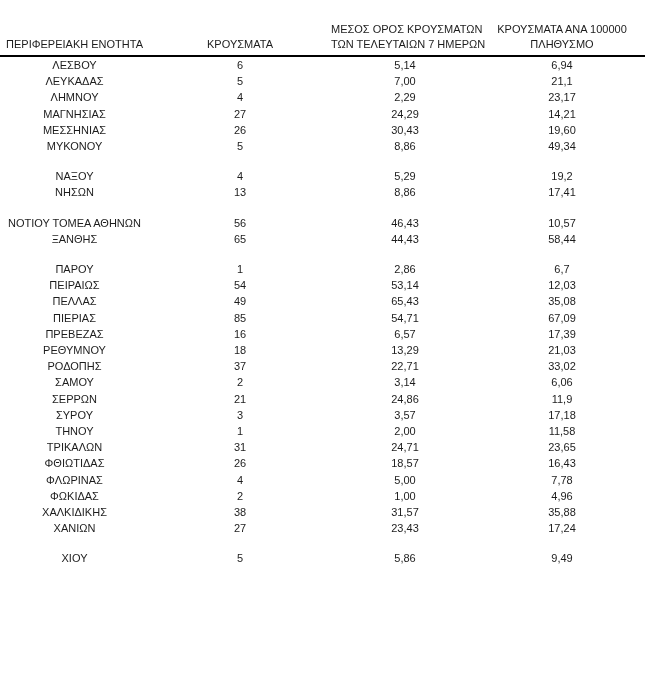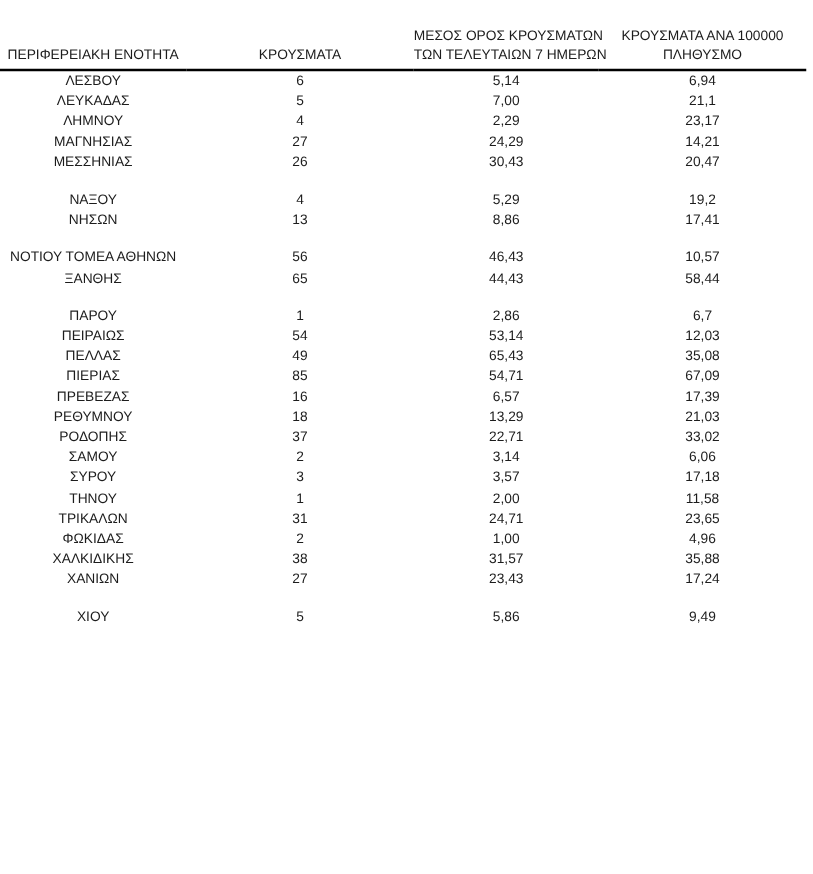--- a/index.html
+++ b/index.html
@@ -102,21 +102,27 @@
         <tr>
           <td>ΜΑΓΝΗΣΙΑΣ</td>
           <td>27</td>
           <td>24,29</td>
           <td>14,21</td>
         </tr>
         <tr>
           <td>ΜΕΣΣΗΝΙΑΣ</td>
           <td>26</td>
           <td>30,43</td>
-          <td>20,47</td>
+          <td>19,60</td>
+        </tr>
+        <tr>
+          <td>ΜΥΚΟΝΟΥ</td>
+          <td>5</td>
+          <td>8,86</td>
+          <td>49,34</td>
         </tr>
         <tr class="spacer">
           <td colspan="4"></td>
         </tr>
         <tr>
           <td>ΝΑΞΟΥ</td>
           <td>4</td>
           <td>5,29</td>
           <td>19,2</td>
         </tr>
@@ -186,36 +192,54 @@
           <td>22,71</td>
           <td>33,02</td>
         </tr>
         <tr>
           <td>ΣΑΜΟΥ</td>
           <td>2</td>
           <td>3,14</td>
           <td>6,06</td>
         </tr>
         <tr>
+          <td>ΣΕΡΡΩΝ</td>
+          <td>21</td>
+          <td>24,86</td>
+          <td>11,9</td>
+        </tr>
+        <tr>
           <td>ΣΥΡΟΥ</td>
           <td>3</td>
           <td>3,57</td>
           <td>17,18</td>
         </tr>
         <tr>
           <td>ΤΗΝΟΥ</td>
           <td>1</td>
           <td>2,00</td>
           <td>11,58</td>
         </tr>
         <tr>
           <td>ΤΡΙΚΑΛΩΝ</td>
           <td>31</td>
           <td>24,71</td>
           <td>23,65</td>
+        </tr>
+        <tr>
+          <td>ΦΘΙΩΤΙΔΑΣ</td>
+          <td>26</td>
+          <td>18,57</td>
+          <td>16,43</td>
+        </tr>
+        <tr>
+          <td>ΦΛΩΡΙΝΑΣ</td>
+          <td>4</td>
+          <td>5,00</td>
+          <td>7,78</td>
         </tr>
         <tr>
           <td>ΦΩΚΙΔΑΣ</td>
           <td>2</td>
           <td>1,00</td>
           <td>4,96</td>
         </tr>
         <tr>
           <td>ΧΑΛΚΙΔΙΚΗΣ</td>
           <td>38</td>

